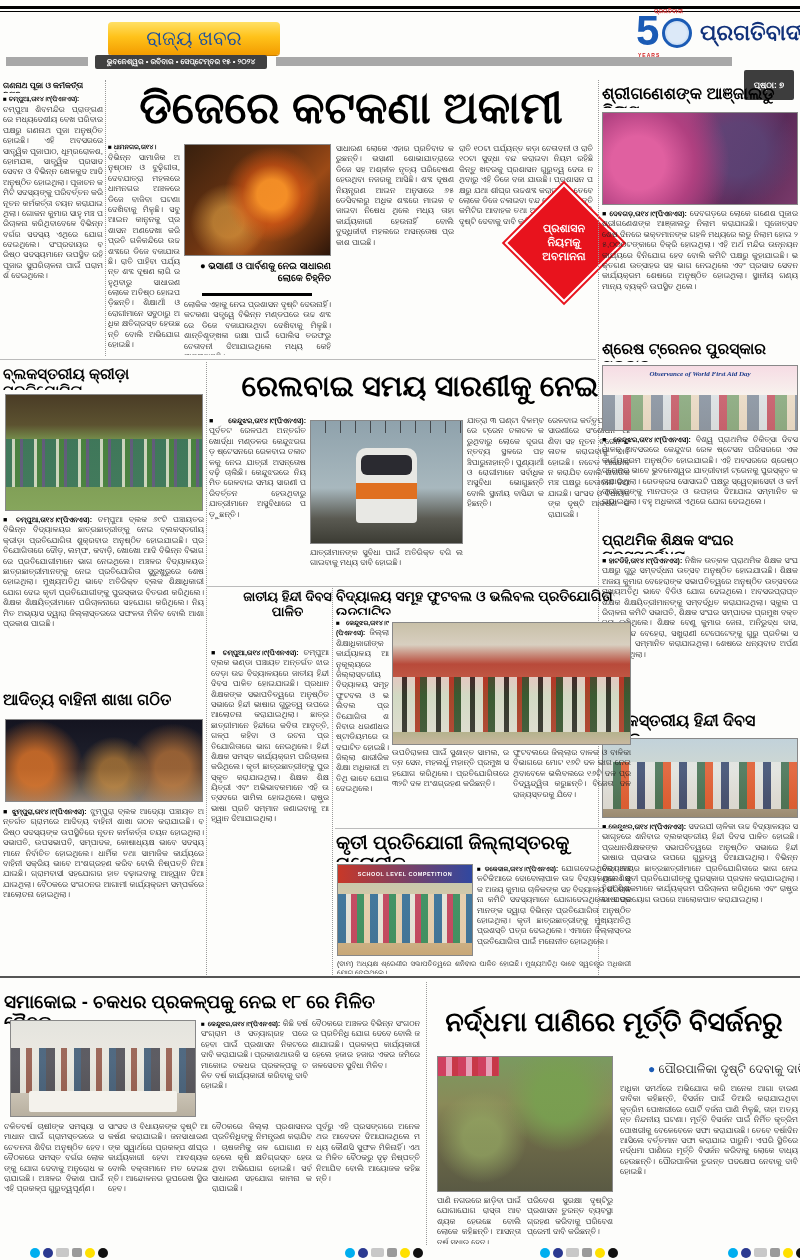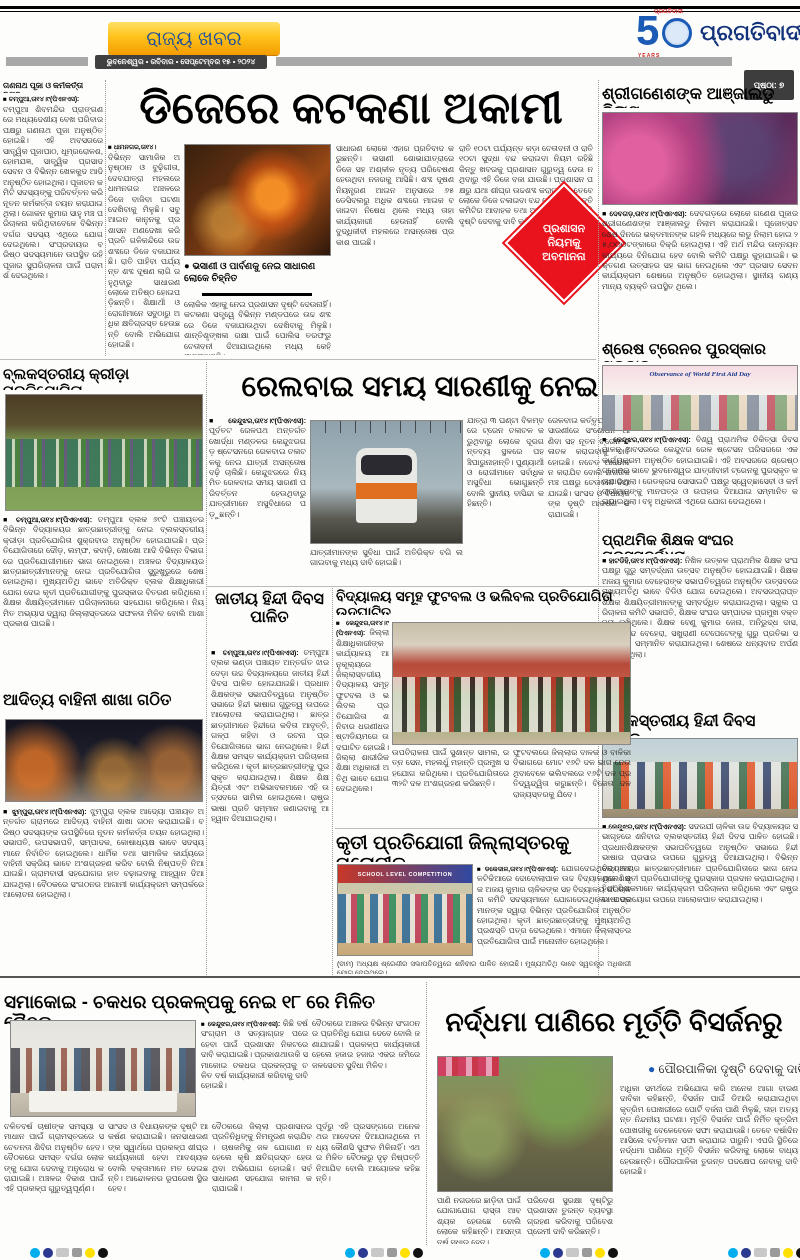--- a/index.html
+++ b/index.html
@@ -74,21 +74,21 @@
 <div class="abs vsep" style="left:105px;top:80px;height:276px"></div>
 
 <div class="abs headline center" style="left:108px;top:78px;width:486px;height:62px;font-size:44px;line-height:60px">ଡିଜେରେ କଟକଣା ଅକାମୀ</div>
 <div class="abs byline" style="left:108px;top:143px;width:72px;height:9px;font-size:6.5px;overflow:hidden">■ ଧାମନଗର,ତା୧୪।୯(ପିଏନଏସ):</div>
 <div class="abs body-txt" style="left:108px;top:153px;width:72px;height:202px">ବିଭିନ୍ନ ସାମାଜିକ ଅନୁଷ୍ଠାନ ଓ ବୁଢ଼ିଗୀତା, ଦେବଯାତ୍ରା ମହଲରେ ଧାମନଗର ଅଞ୍ଚଳରେ ଡିଜେ ବାଜିବା ଘଟଣା ଦେଖିବାକୁ ମିଳୁଛି। ସବୁ ଆଇନ କାନୁନକୁ ପ୍ରଶାସନ ଅଣଦେଖା କରି ପ୍ରତି ଗଳିକନ୍ଦିରେ ଉଚ୍ଚ ଶବ୍ଦରେ ଡିଜେ ବଜାଯାଉଛି। ରାତି ପାହିବା ପର୍ଯ୍ୟନ୍ତ ଶବ୍ଦ ଦୂଷଣ ଲାଗି ରହୁଥିବାରୁ ସାଧାରଣ ଲୋକେ ଅତିଷ୍ଠ ହୋଇପଡ଼ିଛନ୍ତି। ଶିକ୍ଷାର୍ଥୀ ଓ ରୋଗୀମାନେ ସବୁଠାରୁ ଅଧିକ କ୍ଷତିଗ୍ରସ୍ତ ହେଉଛନ୍ତି ବୋଲି ଅଭିଯୋଗ ହୋଇଛି।</div>
 
 <div class="abs photo" style="left:184px;top:144px;width:147px;height:112px;background:
   radial-gradient(circle at 60% 45%,rgba(255,150,40,.9) 0 14%,rgba(230,90,20,.55) 28%,transparent 45%),
   radial-gradient(circle at 30% 70%,rgba(255,190,80,.5) 0 12%,transparent 30%),
   linear-gradient(135deg,#38200e 0%,#6e3512 45%,#9c4a16 65%,#2c160a 100%)"></div>
-<div class="abs caption" style="left:184px;top:260px;width:147px;height:30px;font-size:9.5px;text-align:left">
+<div class="abs caption" style="left:184px;top:260px;width:147px;height:30px;font-size:9.5px;text-align:right">
   <span style="color:#000">● </span><span>ଭସାଣୀ ଓ ପାର୍ବଣକୁ ନେଇ ସାଧାରଣ ଲୋକେ ଚିହ୍ନିତ</span>
 </div>
 <div class="abs rule" style="left:202px;top:293px;width:110px;height:3px"></div>
 <div class="abs body-txt" style="left:184px;top:300px;width:147px;height:55px">ଲୋକିକ ଏହାକୁ ନେଇ ପ୍ରଶାସନ ଦୃଷ୍ଟି ଦେଉନାହିଁ। କଟକଣା ସତ୍ତ୍ୱେ ବିଭିନ୍ନ ମଣ୍ଡପରେ ଉଚ୍ଚ ଶବ୍ଦରେ ଡିଜେ ବଜାଯାଉଥିବା ଦେଖିବାକୁ ମିଳୁଛି। ଶାନ୍ତିଶୃଙ୍ଖଳା ରକ୍ଷା ପାଇଁ ପୋଲିସ ତରଫରୁ ଚେତାବନୀ ଦିଆଯାଇଥିଲେ ମଧ୍ୟ କେହି ମାନୁନାହାନ୍ତି।</div>
 
 <div class="abs body-txt" style="left:336px;top:144px;width:118px;height:211px">ସାଧାରଣ ଲୋକେ ଏହାର ପ୍ରତିବାଦ କରୁଛନ୍ତି। ଭସାଣୀ ଶୋଭାଯାତ୍ରାରେ ଡିଜେ ସହ ଅଶ୍ଳୀଳ ନୃତ୍ୟ ପରିବେଷଣ ହେଉଥିବା ନଜରକୁ ଆସିଛି। ଶବ୍ଦ ଦୂଷଣ ନିୟନ୍ତ୍ରଣ ଆଇନ ଅନୁସାରେ ୬୫ ଡେସିବଲରୁ ଅଧିକ ଶବ୍ଦରେ ମାଇକ ବଜାଇବା ନିଷେଧ ଥିଲେ ମଧ୍ୟ ତାହା କାର୍ଯ୍ୟକାରୀ ହେଉନାହିଁ ବୋଲି ବୁଦ୍ଧିଜୀବୀ ମହଲରେ ଅସନ୍ତୋଷ ପ୍ରକାଶ ପାଇଛି।</div>
 <div class="abs body-txt" style="left:459px;top:144px;width:134px;height:211px">ରାତି ୧୦ଟା ପର୍ଯ୍ୟନ୍ତ କଡ଼ା ଚେତାବନୀ ଓ ରାତି ୧୦ଟା ସୁଦ୍ଧା ବନ୍ଦ କରାଇବା ନିୟମ ରହିଛି କିନ୍ତୁ ଖବରକୁ ପ୍ରଶାସନ ଗୁରୁତ୍ୱ ଦେଉ ନଥିବାରୁ ଏହି ଡିଜେ ବଜା ଯାଉଛି। ପ୍ରଶାସନ ପକ୍ଷରୁ ଯଥା ଶୀଘ୍ର ଉଚ୍ଚଶବ୍ଦ କରାଇଥାଏ ତେବେ ଲୋକେ ଡିଜେ ଚଳାଇବା ବନ୍ଦ ହେବ ଏବଂ ଶାନ୍ତି କମିଟିର ଆବାହକ ତଥା ଅଞ୍ଚଳବାସୀ ଏଥିପ୍ରତି ଦୃଷ୍ଟି ଦେବାକୁ ଦାବି କରିଛନ୍ତି।</div>
 
 <div class="abs diamond" style="left:524px;top:203px;width:80px;height:80px"></div>
 <div class="abs diamond-text" style="left:512px;top:212px;width:104px;height:62px;font-size:11px">
@@ -147,21 +147,21 @@
 
 <div class="abs headline" style="left:602px;top:532px;width:196px;height:22px;font-size:14.5px">ପ୍ରାଥମିକ ଶିକ୍ଷକ ସଂଘର ଗୁରୁସମ୍ବର୍ଦ୍ଧନା</div>
 <div class="abs body-txt" style="left:602px;top:556px;width:196px;height:154px"><span class="byline" style="font-size:7px">■ ହାଟଡିହି,ତା୧୪।୯(ପିଏନଏସ):</span> <span>ନିଖିଳ ଉତ୍କଳ ପ୍ରାଥମିକ ଶିକ୍ଷକ ସଂଘ ପକ୍ଷରୁ ଗୁରୁ ସମ୍ବର୍ଦ୍ଧନା ଉତ୍ସବ ଅନୁଷ୍ଠିତ ହୋଇଯାଇଛି। ଶିକ୍ଷକ ଅଜୟ କୁମାର ବେହେରାଙ୍କ ସଭାପତିତ୍ୱରେ ଅନୁଷ୍ଠିତ ଉତ୍ସବରେ ମୁଖ୍ୟଅତିଥି ଭାବେ ବିଡିଓ ଯୋଗ ଦେଇଥିଲେ। ଅବସରପ୍ରାପ୍ତ ଶିକ୍ଷକ ଶିକ୍ଷୟିତ୍ରୀମାନଙ୍କୁ ସମ୍ବର୍ଦ୍ଧିତ କରାଯାଇଥିଲା। ସ୍କୁଲ ପରିଚାଳନା କମିଟି ସଭାପତି, ଶିକ୍ଷକ ସଂଘର ସମ୍ପାଦକ ପ୍ରମୁଖ ବକ୍ତବ୍ୟ ରଖିଥିଲେ। ଶିକ୍ଷକ ବେଣୁ କୁମାର ଜେନା, ଅନିରୁଦ୍ଧ ଦାସ, ବିବେକାନନ୍ଦ ବେହେରା, ସଖୁରାଣୀ ଟେପେଟେଙ୍କୁ ଗୁରୁ ପ୍ରତିଭା ସମ୍ମାନରେ ସମ୍ମାନିତ କରାଯାଇଥିଲା। ଶେଷରେ ଧନ୍ୟବାଦ ଅର୍ପଣ କରାଯାଇଥିଲା।</span></div>
 
 <div class="abs headline" style="left:602px;top:712px;width:196px;height:24px;font-size:16px">ବ୍ଲକସ୍ତରୀୟ ହିନ୍ଦୀ ଦିବସ ପାଳିତ</div>
 <div class="abs photo" style="left:602px;top:738px;width:196px;height:80px;background:linear-gradient(180deg,#c2d2da 0%,#cfd8d2 40%,#b0a088 75%,#9a8a70 100%)">
   <div style="position:absolute;left:0;top:30%;width:100%;height:60%;background:repeating-linear-gradient(90deg,#e8e8e4 0 10px,#3a6a4a 10px 18px,#e85020 18px 26px,#e8e8e4 26px 34px,#30406a 34px 42px);opacity:.8"></div>
 </div>
 <div class="abs body-txt" style="left:602px;top:822px;width:196px;height:150px"><span class="byline" style="font-size:7px">■ କେନ୍ଦୁଝର,ତା୧୪।୯(ପିଏନଏସ):</span> <span>ସଦରଯୀ ଚାଳିକା ଉଚ୍ଚ ବିଦ୍ୟାଳୟର ସଭାଗୃହରେ ଶନିବାର ବ୍ଲକସ୍ତରୀୟ ହିନ୍ଦୀ ଦିବସ ପାଳିତ ହୋଇଛି। ପ୍ରଧାନଶିକ୍ଷକଙ୍କ ସଭାପତିତ୍ୱରେ ଅନୁଷ୍ଠିତ ସଭାରେ ହିନ୍ଦୀ ଭାଷାର ପ୍ରସାର ଉପରେ ଗୁରୁତ୍ୱ ଦିଆଯାଇଥିଲା। ବିଭିନ୍ନ ବିଦ୍ୟାଳୟର ଛାତ୍ରଛାତ୍ରୀମାନେ ପ୍ରତିଯୋଗିତାରେ ଭାଗ ନେଇଥିଲେ। କୃତୀ ପ୍ରତିଯୋଗୀଙ୍କୁ ପୁରସ୍କାର ପ୍ରଦାନ କରାଯାଇଥିଲା। ହିନ୍ଦୀ ଶିକ୍ଷକମାନେ କାର୍ଯ୍ୟକ୍ରମ ପରିଚାଳନା କରିଥିଲେ ଏବଂ ରାଷ୍ଟ୍ରଭାଷା ପ୍ରୟୋଗ ଉପରେ ଆଲୋକପାତ କରାଯାଇଥିଲା।</span></div>
 
-<div class="abs headline center" style="left:211px;top:590px;width:117px;height:52px;font-size:16px">ଜାତୀୟ ହିନ୍ଦୀ ଦିବସ ପାଳିତ</div>
+<div class="abs headline center" style="left:229px;top:590px;width:117px;height:52px;font-size:13px">ଜାତୀୟ ହିନ୍ଦୀ ଦିବସ ପାଳିତ</div>
 <div class="abs body-txt" style="left:211px;top:648px;width:118px;height:326px"><span class="byline" style="font-size:7px">■ ଚମ୍ପୁଆ,ତା୧୪।୯(ପିଏନଏସ):</span> <span>ଚମ୍ପୁଆ ବ୍ଲକ ଭଣ୍ଡା ପଞ୍ଚାୟତ ଅନ୍ତର୍ଗତ ଝାରବେଡ଼ା ଉଚ୍ଚ ବିଦ୍ୟାଳୟରେ ଜାତୀୟ ହିନ୍ଦୀ ଦିବସ ପାଳିତ ହୋଇଯାଇଛି। ପ୍ରଧାନଶିକ୍ଷକଙ୍କ ସଭାପତିତ୍ୱରେ ଅନୁଷ୍ଠିତ ସଭାରେ ହିନ୍ଦୀ ଭାଷାର ଗୁରୁତ୍ୱ ଉପରେ ଆଲୋଚନା କରାଯାଇଥିଲା। ଛାତ୍ରଛାତ୍ରୀମାନେ ହିନ୍ଦୀରେ କବିତା ଆବୃତ୍ତି, ଗଳ୍ପ କହିବା ଓ ରଚନା ପ୍ରତିଯୋଗିତାରେ ଭାଗ ନେଇଥିଲେ। ହିନ୍ଦୀ ଶିକ୍ଷକ ସମସ୍ତ କାର୍ଯ୍ୟକ୍ରମ ପରିଚାଳନା କରିଥିଲେ। କୃତୀ ଛାତ୍ରଛାତ୍ରୀଙ୍କୁ ପୁରସ୍କୃତ କରାଯାଇଥିଲା। ଶିକ୍ଷକ ଶିକ୍ଷୟିତ୍ରୀ ଏବଂ ଅଭିଭାବକମାନେ ଏହି ଉତ୍ସବରେ ସାମିଲ ହୋଇଥିଲେ। ରାଷ୍ଟ୍ରଭାଷା ପ୍ରତି ସମ୍ମାନ ଜଣାଇବାକୁ ଆହ୍ୱାନ ଦିଆଯାଇଥିଲା।</span></div>
 <div class="abs vsep" style="left:332px;top:588px;height:387px"></div>
 
 <div class="abs headline" style="left:336px;top:589px;width:295px;height:26px;font-size:14px">ବିଦ୍ୟାଳୟ ସମୂହ ଫୁଟବଲ ଓ ଭଲିବଲ ପ୍ରତିଯୋଗିତା ଉଦଘାଟିତ</div>
 <div class="abs body-txt" style="left:336px;top:618px;width:53px;height:208px"><span class="byline" style="font-size:6.5px">■ କେନ୍ଦୁଝର,ତା୧୪।୯(ପିଏନଏସ):</span> <span>ଜିଲ୍ଲା ଶିକ୍ଷାଧିକାରୀଙ୍କ କାର୍ଯ୍ୟାଳୟ ଆନୁକୂଲ୍ୟରେ ଜିଲ୍ଲାସ୍ତରୀୟ ବିଦ୍ୟାଳୟ ସମୂହ ଫୁଟବଲ ଓ ଭଲିବଲ ପ୍ରତିଯୋଗିତା ଶନିବାର ଧରଣୀଧର ଷ୍ଟାଡିୟମରେ ଉଦଘାଟିତ ହୋଇଛି। ଜିଲ୍ଲା ଶାରୀରିକ ଶିକ୍ଷା ଅଧିକାରୀ ଅତିଥି ଭାବେ ଯୋଗ ଦେଇଥିଲେ।</span></div>
 <div class="abs photo" style="left:392px;top:622px;width:239px;height:123px;background:linear-gradient(180deg,#c8c0a8 0%,#d8cfc0 18%,#b84a3a 34%,#c25a46 48%,#7aa050 60%,#c8b8a0 100%)">
   <div style="position:absolute;left:0;top:45%;width:100%;height:45%;background:repeating-linear-gradient(90deg,#e8e8e0 0 9px,#222 9px 14px,#e8e8e0 14px 22px,#b03020 22px 27px,#2a4a2a 27px 34px);opacity:.8"></div>
 </div>
 <div class="abs body-txt" style="left:392px;top:748px;width:117px;height:78px">ଉପଚିରାଳନା ପାଇଁ ସୁଶାନ୍ତ ସାମଲ, ରତ୍ନ ସେନ, ମହଲର୍ଧୁ ମହାନ୍ତି ପ୍ରମୁଖ ସହଯୋଗ କରିଥିଲେ। ପ୍ରତିଯୋଗିତାରେ ୩୨ଟି ଦଳ ଅଂଶଗ୍ରହଣ କରିଛନ୍ତି।</div>
 <div class="abs body-txt" style="left:513px;top:748px;width:118px;height:78px">ଫୁଟବଲରେ ଜିଲ୍ଲାର ବାଳକ ଓ ବାଳିକା ବିଭାଗରେ ମୋଟ ୧୬ଟି ଦଳ ଭାଗ ନେଉଥିବାବେଳେ ଭଲିବଲରେ ୧୬ଟି ଦଳ ପ୍ରତିଦ୍ୱନ୍ଦ୍ୱିତା କରୁଛନ୍ତି। ବିଜେତା ଦଳ ରାଜ୍ୟସ୍ତରକୁ ଯିବେ।</div>

